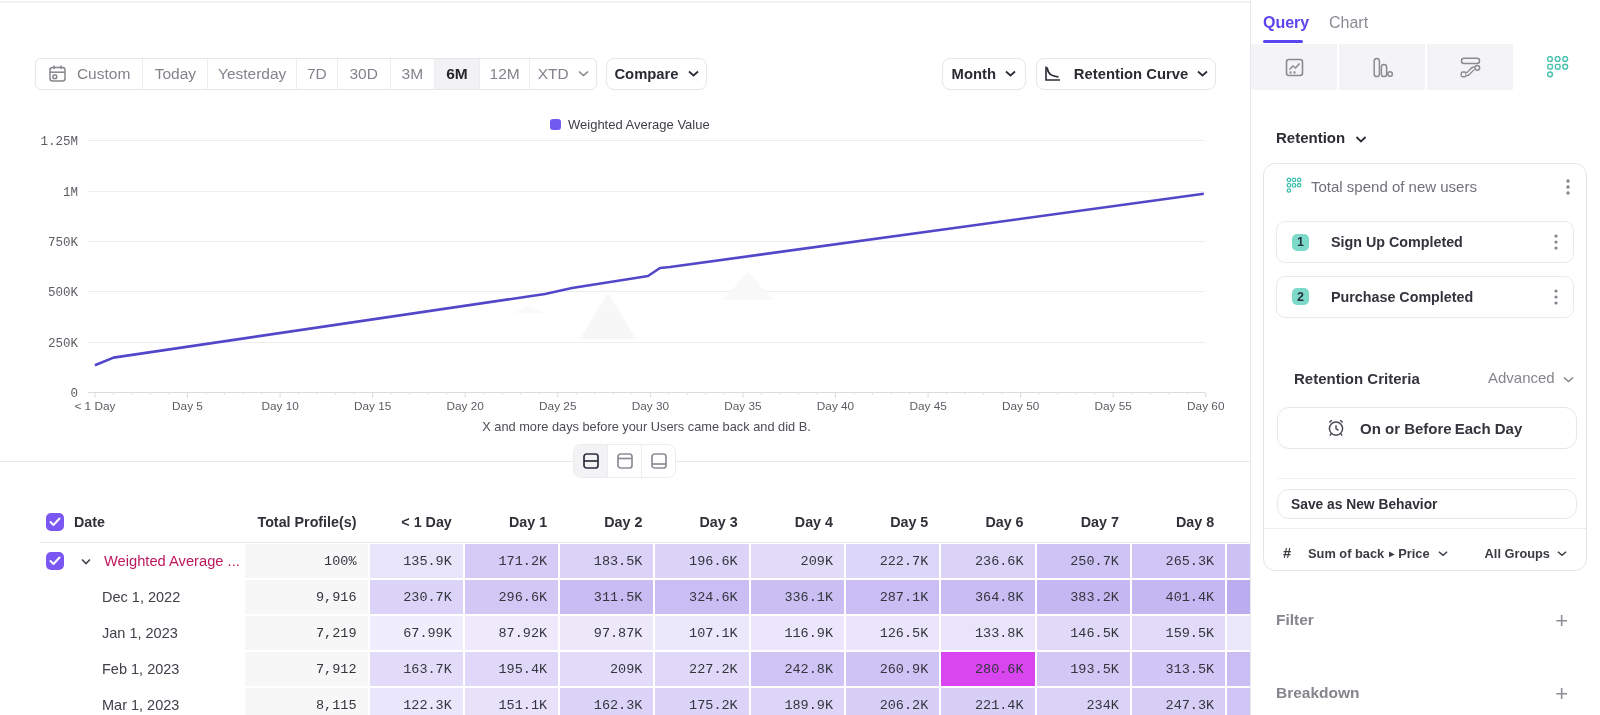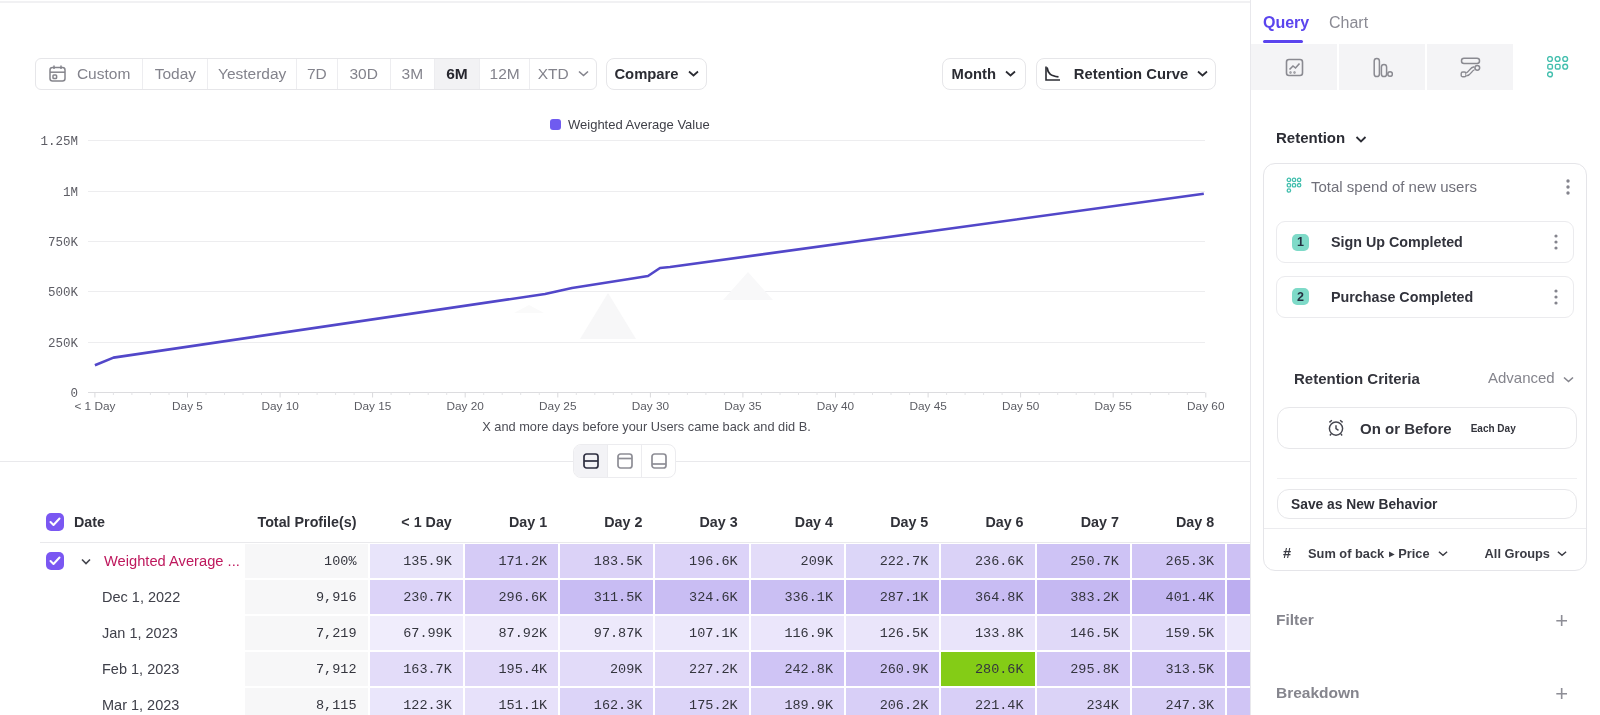--- a/index.html
+++ b/index.html
@@ -319,22 +319,22 @@
         <div class="c" style="background:#e1daf9;">159.5K</div>
         <div class="c" style="background:#ece8fb;"></div>
         <div class="c date">Feb 1, 2023</div>
         <div class="c gray">7,912</div>
         <div class="c" style="background:#e3dcf9;">163.7K</div>
         <div class="c" style="background:#e0d8f8;">195.4K</div>
         <div class="c" style="background:#e2dbf9;">209K</div>
         <div class="c" style="background:#e0d8f8;">227.2K</div>
         <div class="c" style="background:#cfc4f5;">242.8K</div>
         <div class="c" style="background:#cfc3f5;">260.9K</div>
-        <div class="c" style="background:#84cc16;">280.6K</div>
-        <div class="c" style="background:#d2c7f5;">295.8K</div>
+        <div class="c" style="background:#d946ef;">280.6K</div>
+        <div class="c" style="background:#d2c7f5;">193.5K</div>
         <div class="c" style="background:#d1c6f5;">313.5K</div>
         <div class="c" style="background:#c9bdf3;"></div>
         <div class="c date">Mar 1, 2023</div>
         <div class="c gray">8,115</div>
         <div class="c" style="background:#eae6fb;">122.3K</div>
         <div class="c" style="background:#e7e1fa;">151.1K</div>
         <div class="c" style="background:#dcd4f8;">162.3K</div>
         <div class="c" style="background:#dcd4f8;">175.2K</div>
         <div class="c" style="background:#ddd5f8;">189.9K</div>
         <div class="c" style="background:#d8cff7;">206.2K</div>
@@ -438,21 +438,21 @@
       <div class="abs" style="left:13px;top:243px;width:300px;height:42px;border:1px solid #e7e7ea;border-radius:12px;display:flex;align-items:center;padding-left:28px;">
         <svg style="margin-left:20px;" width="20" height="20" viewBox="0 0 20 20" fill="none" stroke="#45464f" stroke-width="1.45">
           <circle cx="10" cy="10.6" r="6.6"></circle>
           <polyline points="10,7.2 10,10.6 12.5,12.4"></polyline>
           <path d="M3.4,4.4 L5.9,2.3"></path>
             <path d="M16.6,4.4 L14.1,2.3"></path>
           <path d="M5.1,16 L3.9,17.5"></path>
             <path d="M14.9,16 L16.1,17.5"></path>
         </svg>
         <span style="margin-left:14px;font-size:15px;font-weight:bold;color:#33343c;">On or Before</span>
-        <span style="margin-left:19px;font-size:10px;font-weight:bold;color:#33343c;">Each Day</span>
+        <span style="margin-left:3px;font-size:15px;font-weight:bold;color:#33343c;">Each Day</span>
       </div>
       <div class="abs" style="left:13px;top:314px;width:300px;height:1px;background:#f0f0f2;"></div>
       <div class="abs" style="left:13px;top:325px;width:300px;height:30px;border:1px solid #e7e7ea;border-radius:12px;display:flex;align-items:center;">
         <span style="margin-left:13px;font-size:13.8px;font-weight:bold;color:#2f3038;">Save as New Behavior</span>
       </div>
       <div class="abs" style="left:0;top:364px;width:322px;height:1px;background:#ececef;"></div>
       <div class="abs" style="left:19px;top:381px;width:284px;height:16px;display:flex;align-items:center;font-size:12.8px;font-weight:bold;color:#3a3b43;">
         <span style="font-size:14.5px;">#</span>
         <span style="margin-left:17px;">Sum of back</span>
         <span style="margin:0 4px 0 5px;font-size:10px;">▸</span>

